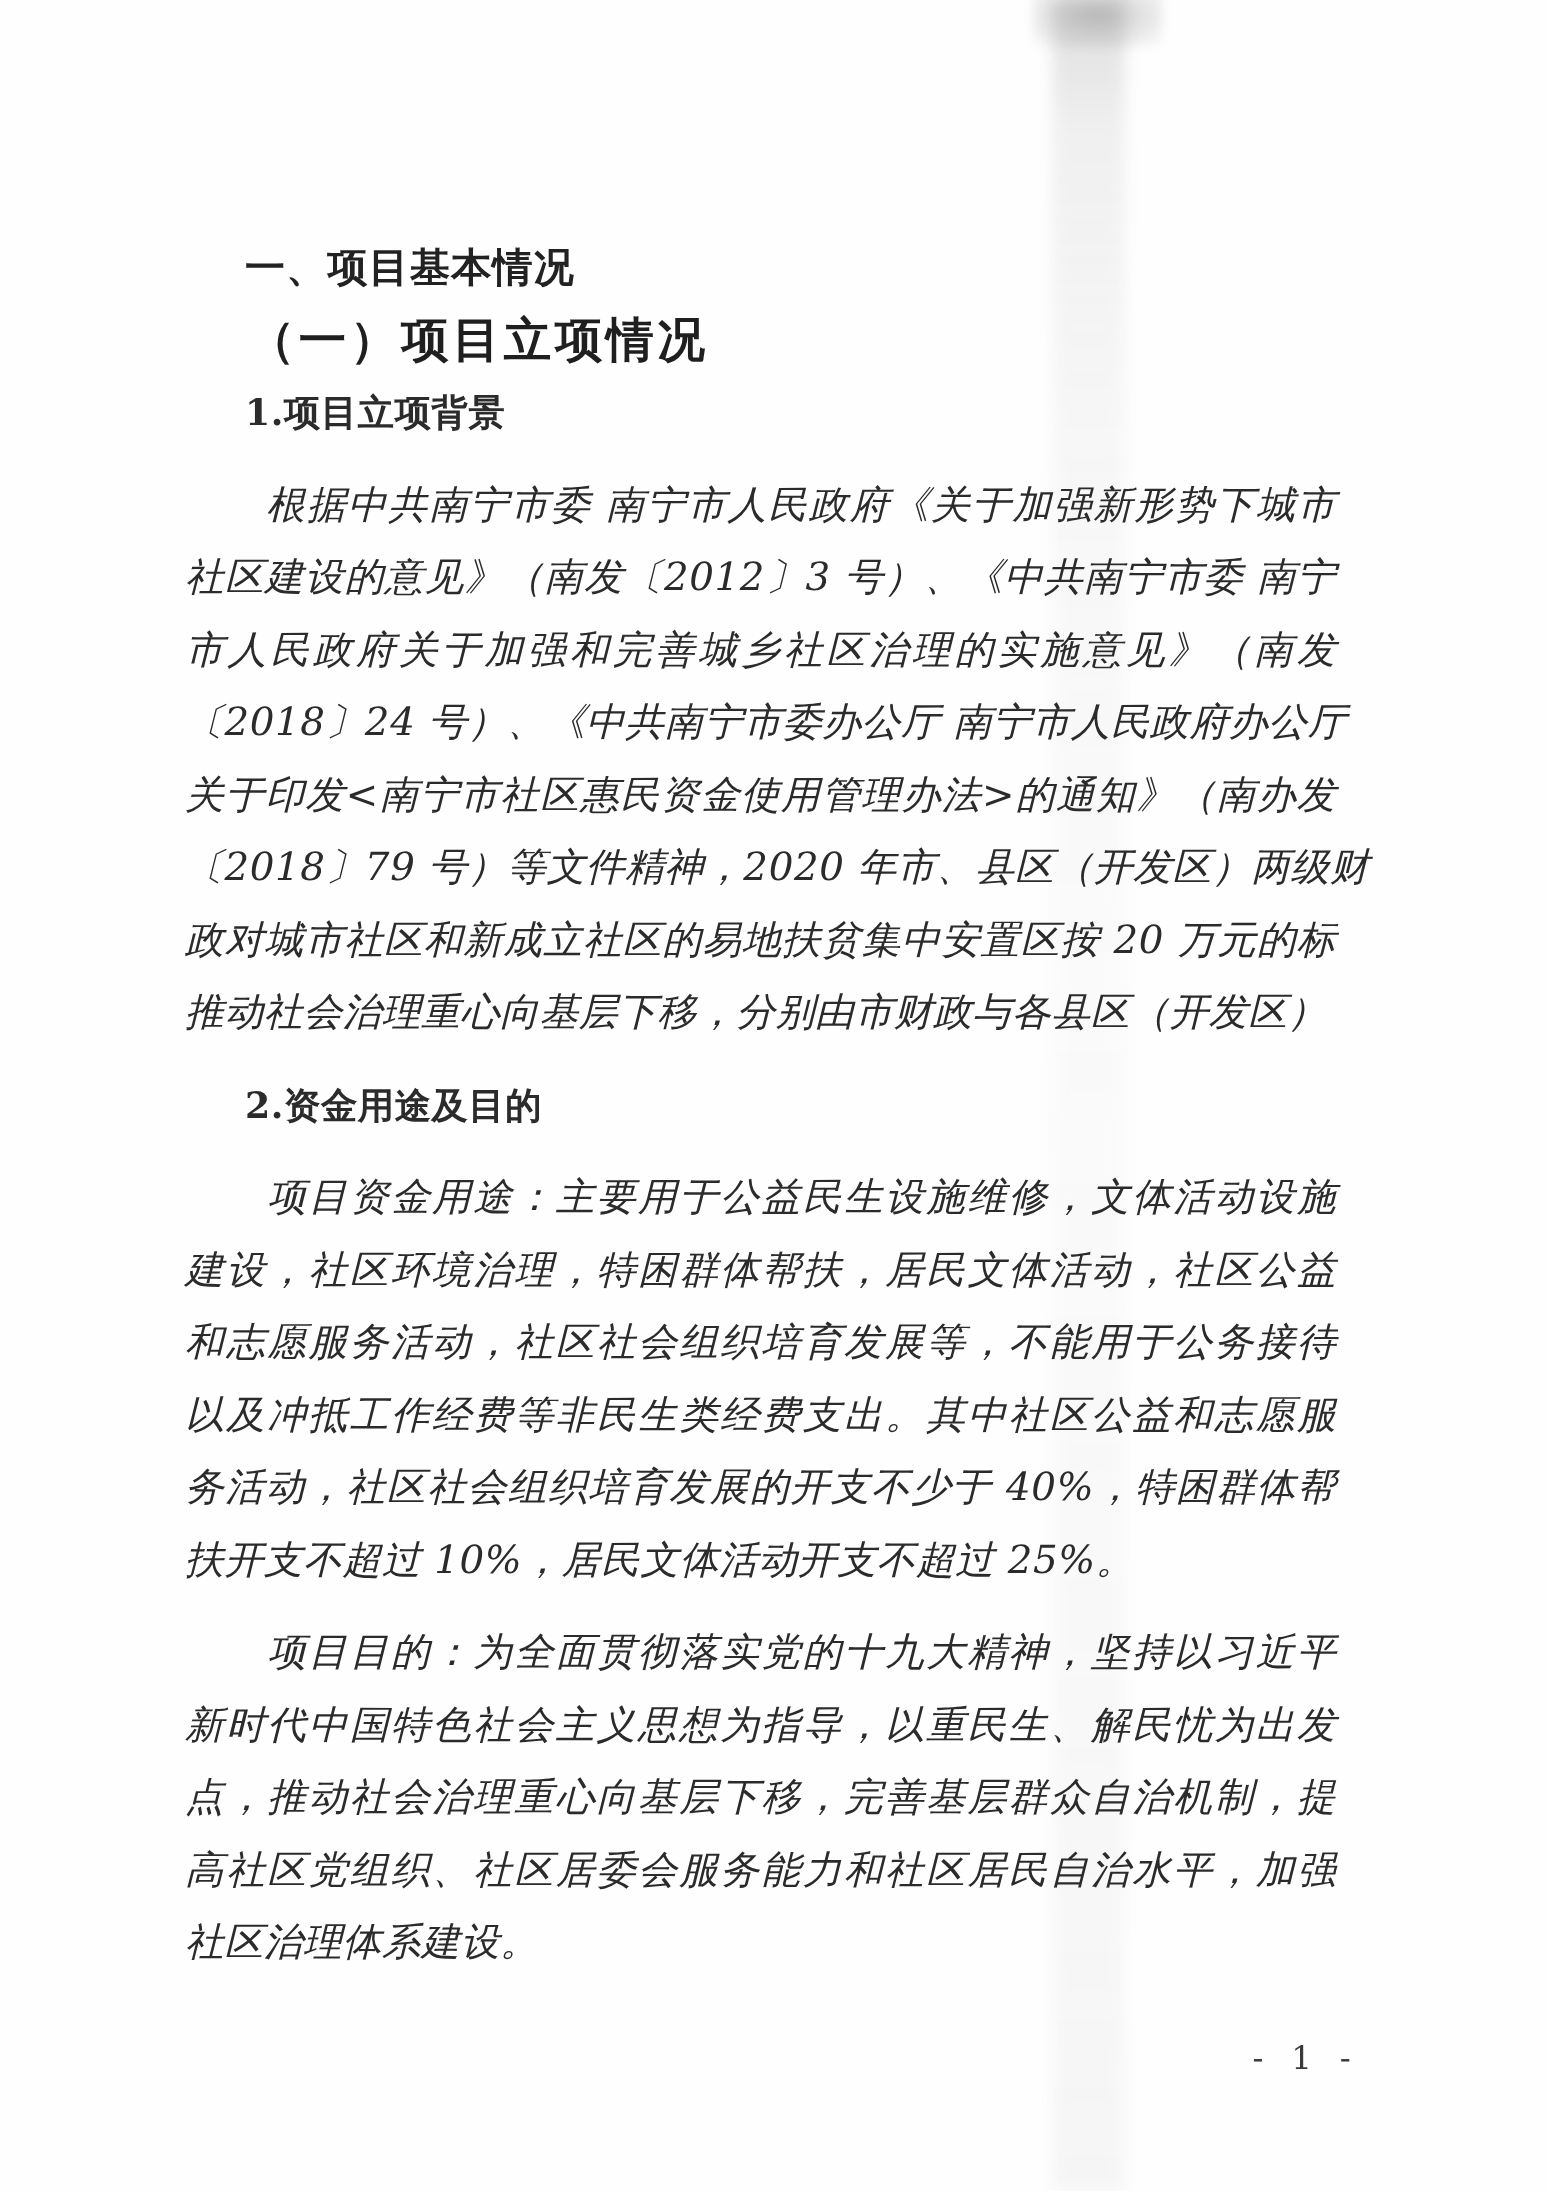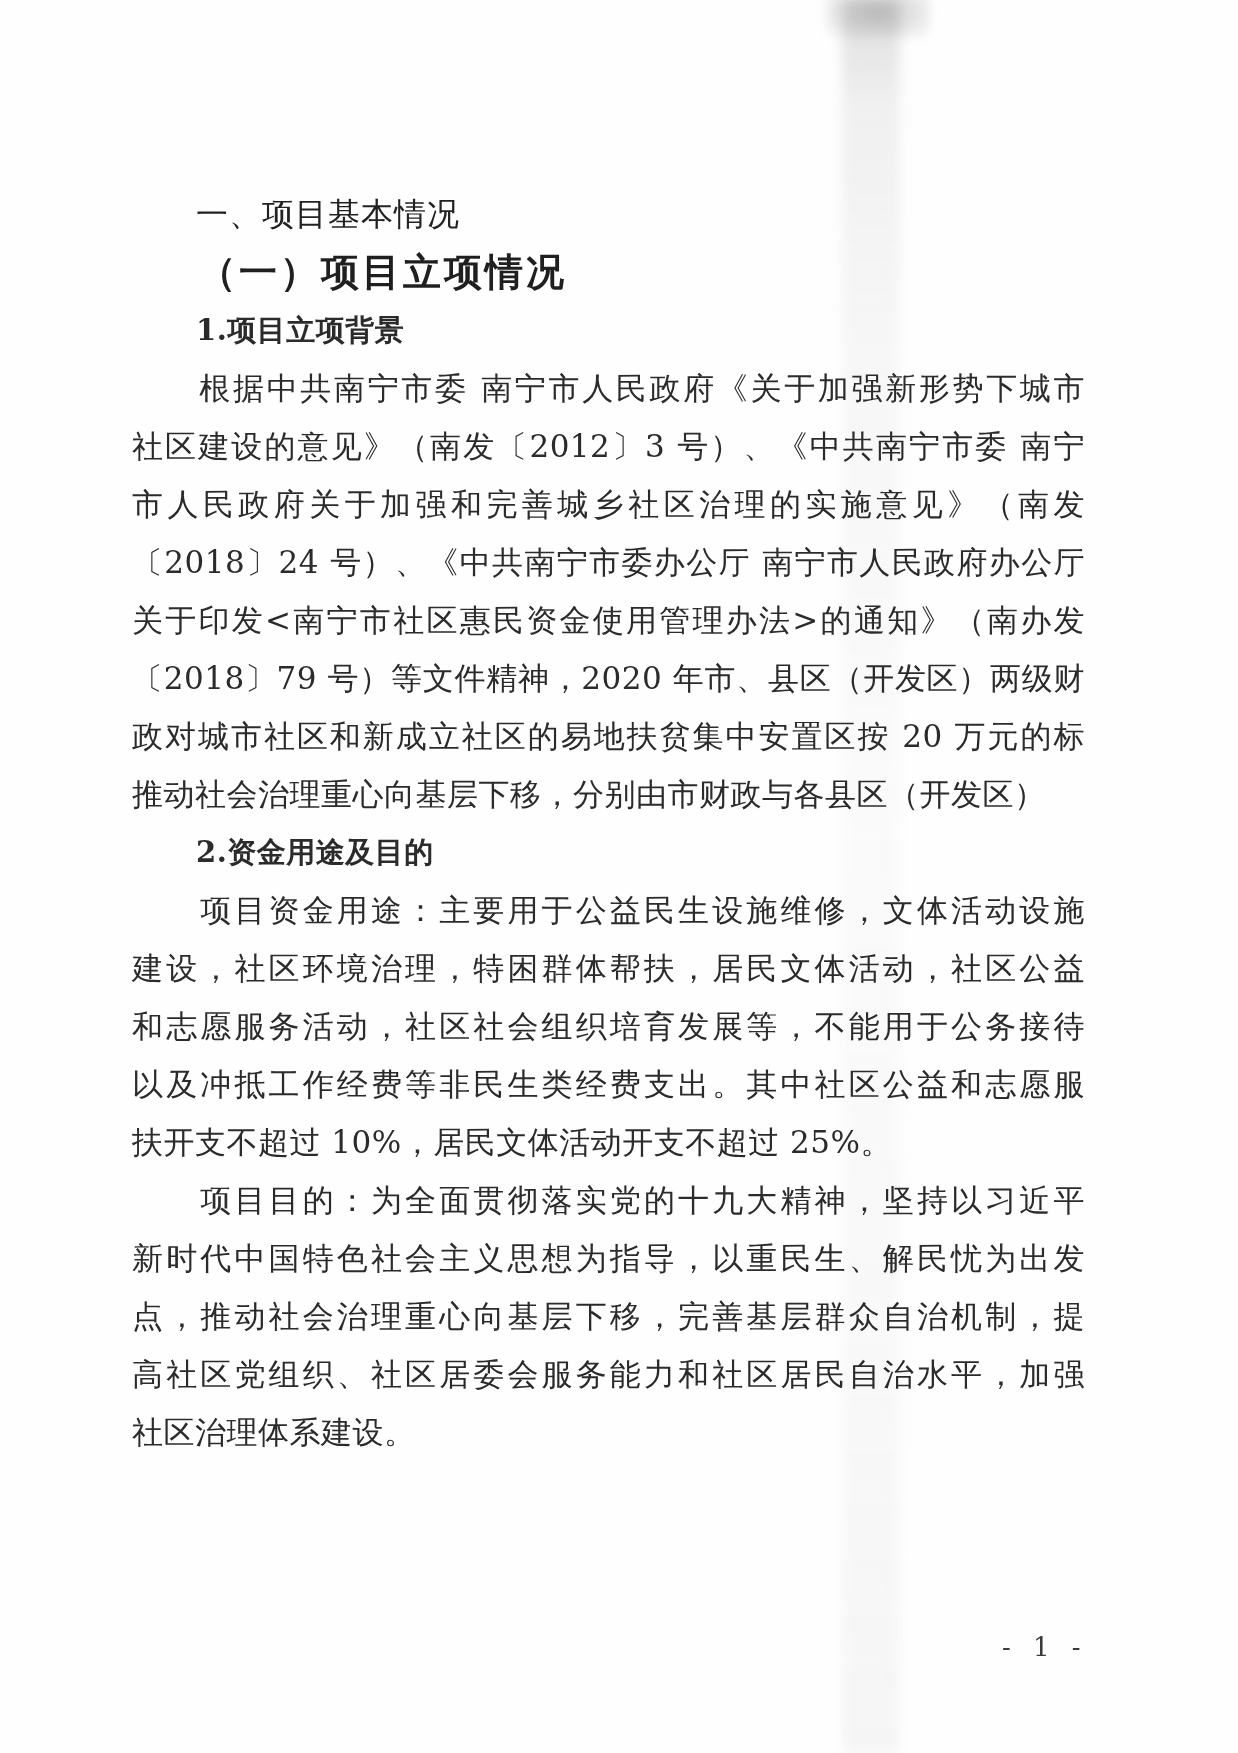--- a/index.html
+++ b/index.html
@@ -50,21 +50,21 @@
     position: absolute;
     left: 132px;
     top: 185px;
     width: 953px;
     font-size: 31px;
     line-height: 58px;
     letter-spacing: 0.5px;
   }
   .h1 {
     font-family: "DejaVu Sans", sans-serif;
-    font-weight: 400;
+    font-weight: 700;
     font-size: 32px;
     line-height: 58px;
     text-indent: 64px;
     letter-spacing: 1px;
     color: #222;
   }
   .h2 {
     font-family: "DejaVu Serif", serif;
     font-weight: 700;
     font-size: 38px;
@@ -73,21 +73,22 @@
     letter-spacing: 3px;
     color: #1f1f1f;
   }
   .h3 {
     font-size: 29px;
     line-height: 58px;
     text-indent: 64px;
     font-weight: 700;
   }
   .para {
-    margin: 0;
+    margin: 16px;
+    font-style: italic;
   }
   .para .line {
     text-align: justify;
     text-align-last: justify;
     white-space: nowrap;
   }
   .para .line:last-child {
     text-align-last: left;
   }
   .pageno {
@@ -127,20 +128,21 @@
         <div class="line">推动社会治理重心向基层下移，分别由市财政与各县区（开发区）</div>
       </div>
 
     <div class="h3">2.资金用途及目的</div>
 
     <div class="para">
         <div class="line">　　项目资金用途：主要用于公益民生设施维修，文体活动设施</div>
         <div class="line">建设，社区环境治理，特困群体帮扶，居民文体活动，社区公益</div>
         <div class="line">和志愿服务活动，社区社会组织培育发展等，不能用于公务接待</div>
         <div class="line">以及冲抵工作经费等非民生类经费支出。其中社区公益和志愿服</div>
+        <div class="line">务活动，社区社会组织培育发展的开支不少于 40%，特困群体帮</div>
         <div class="line">扶开支不超过 10%，居民文体活动开支不超过 25%。</div>
       </div>
 
     <div class="para">
         <div class="line">　　项目目的：为全面贯彻落实党的十九大精神，坚持以习近平</div>
         <div class="line">新时代中国特色社会主义思想为指导，以重民生、解民忧为出发</div>
         <div class="line">点，推动社会治理重心向基层下移，完善基层群众自治机制，提</div>
         <div class="line">高社区党组织、社区居委会服务能力和社区居民自治水平，加强</div>
         <div class="line">社区治理体系建设。</div>
       </div>

